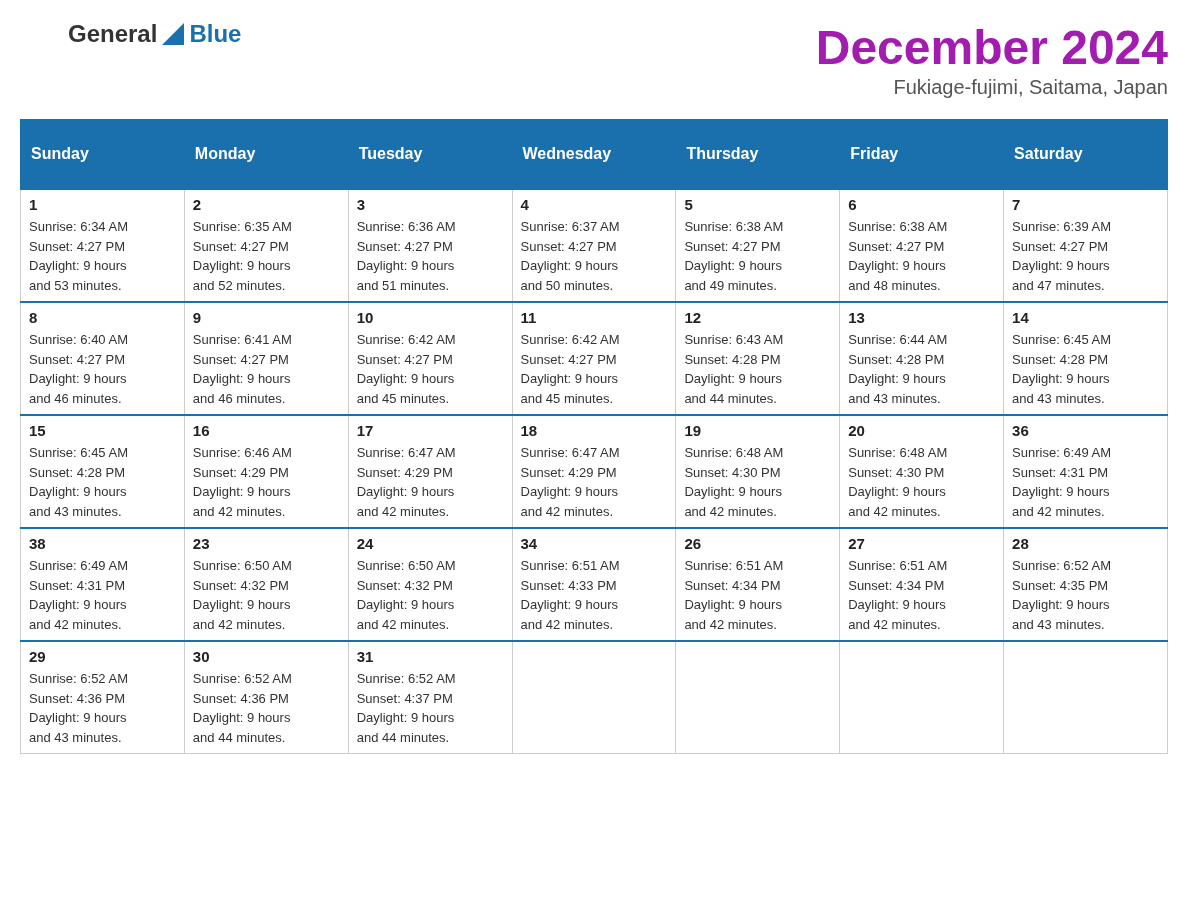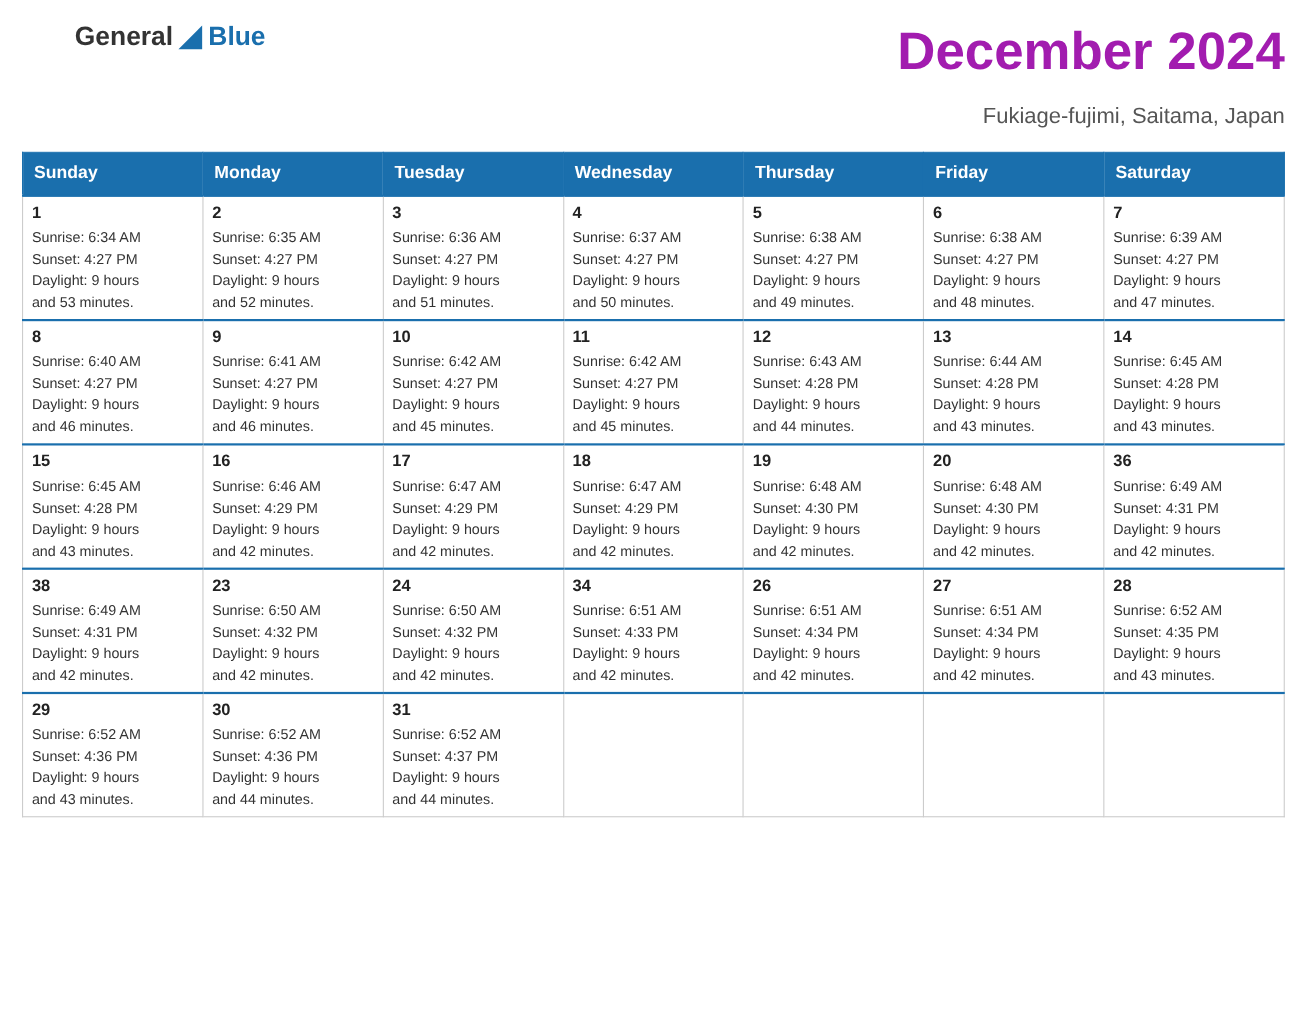--- a/index.html
+++ b/index.html
@@ -26,32 +26,32 @@
       text-align: right;
     }
     .month-title {
       font-size: 48px;
       font-weight: bold;
       color: #a21caf;
     }
     .location-title {
       font-size: 20px;
       color: #555;
-      margin-top: 20px;
+      margin-top: 1px;
     }
     .calendar {
       width: 100%;
       border-collapse: collapse;
     }
     .calendar th {
       background-color: #1a6fad;
       color: #fff;
       font-size: 16px;
       font-weight: bold;
-      padding: 10px 10px;
+      padding: 25px 10px;
       text-align: left;
       border: 1px solid #1a6fad;
     }
     .calendar td {
       border: 1px solid #ccc;
       vertical-align: top;
       padding: 6px 8px;
       width: calc(100% / 7);
       min-height: 100px;
     }

